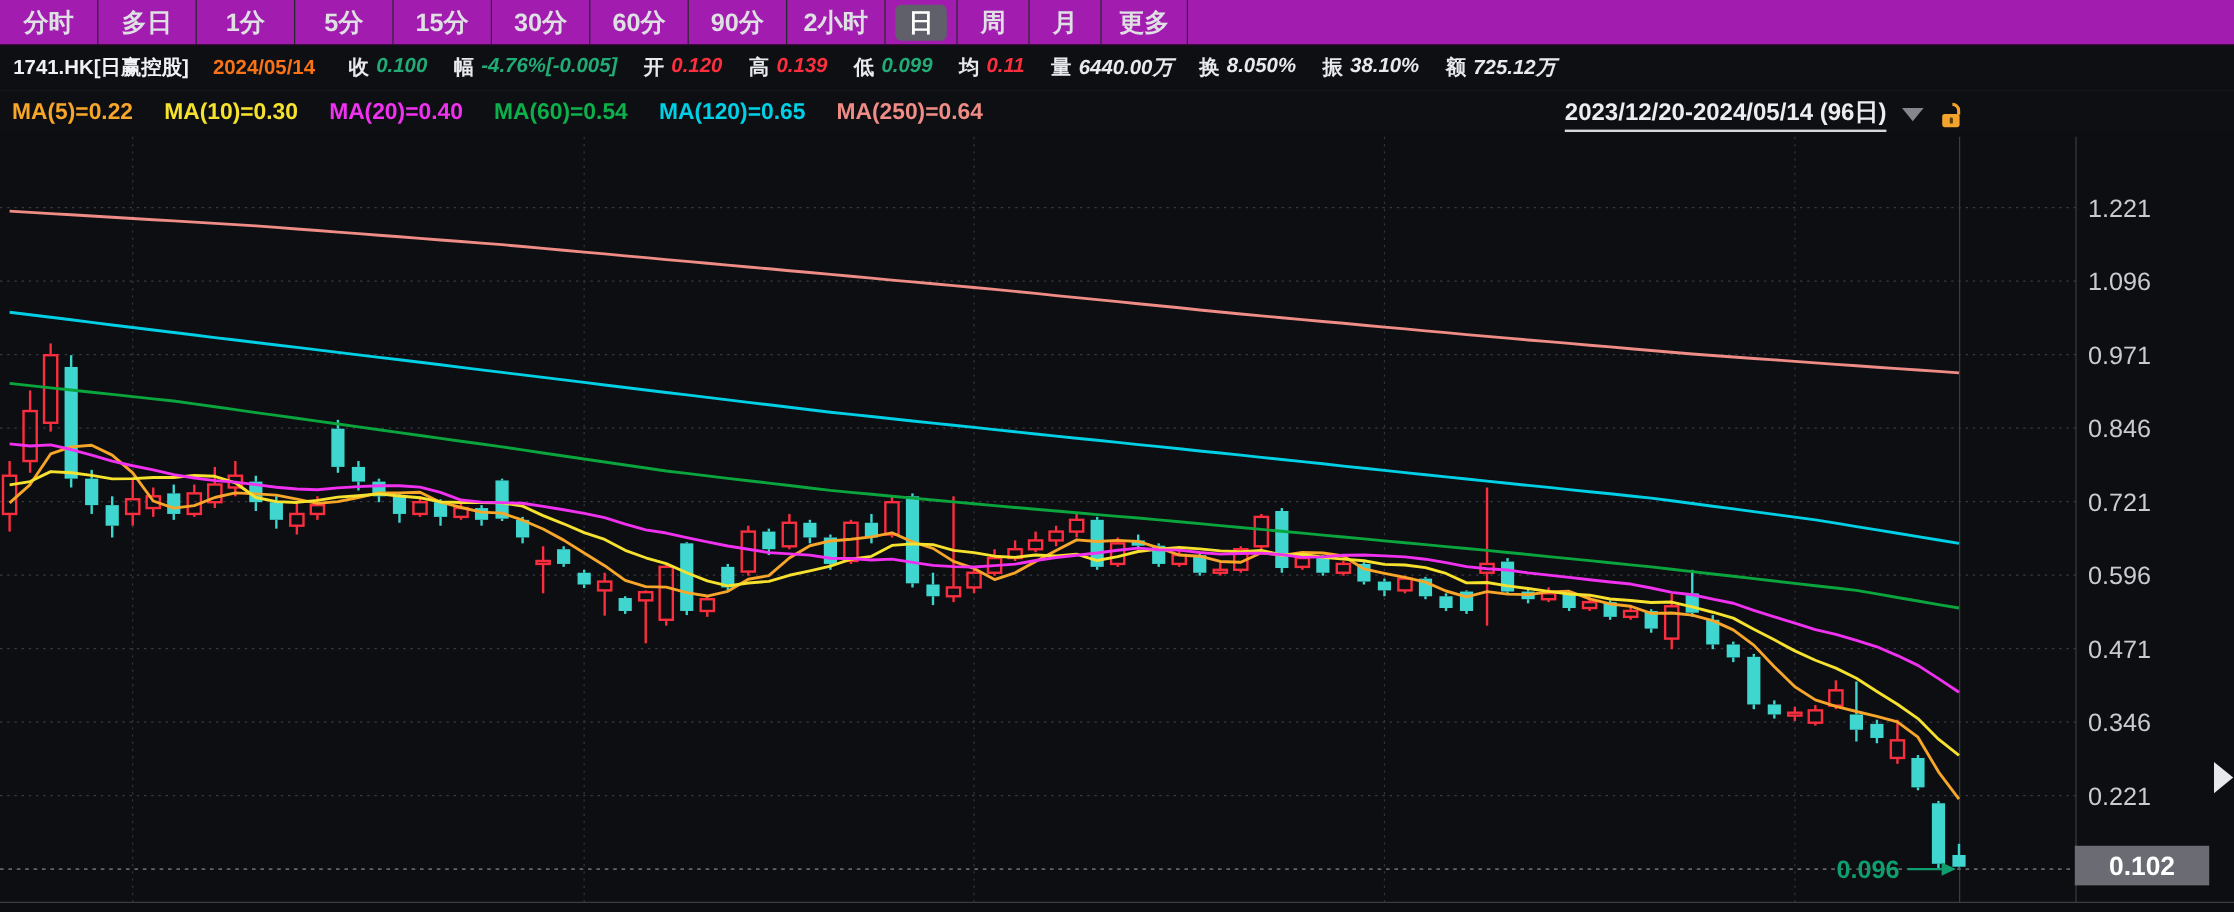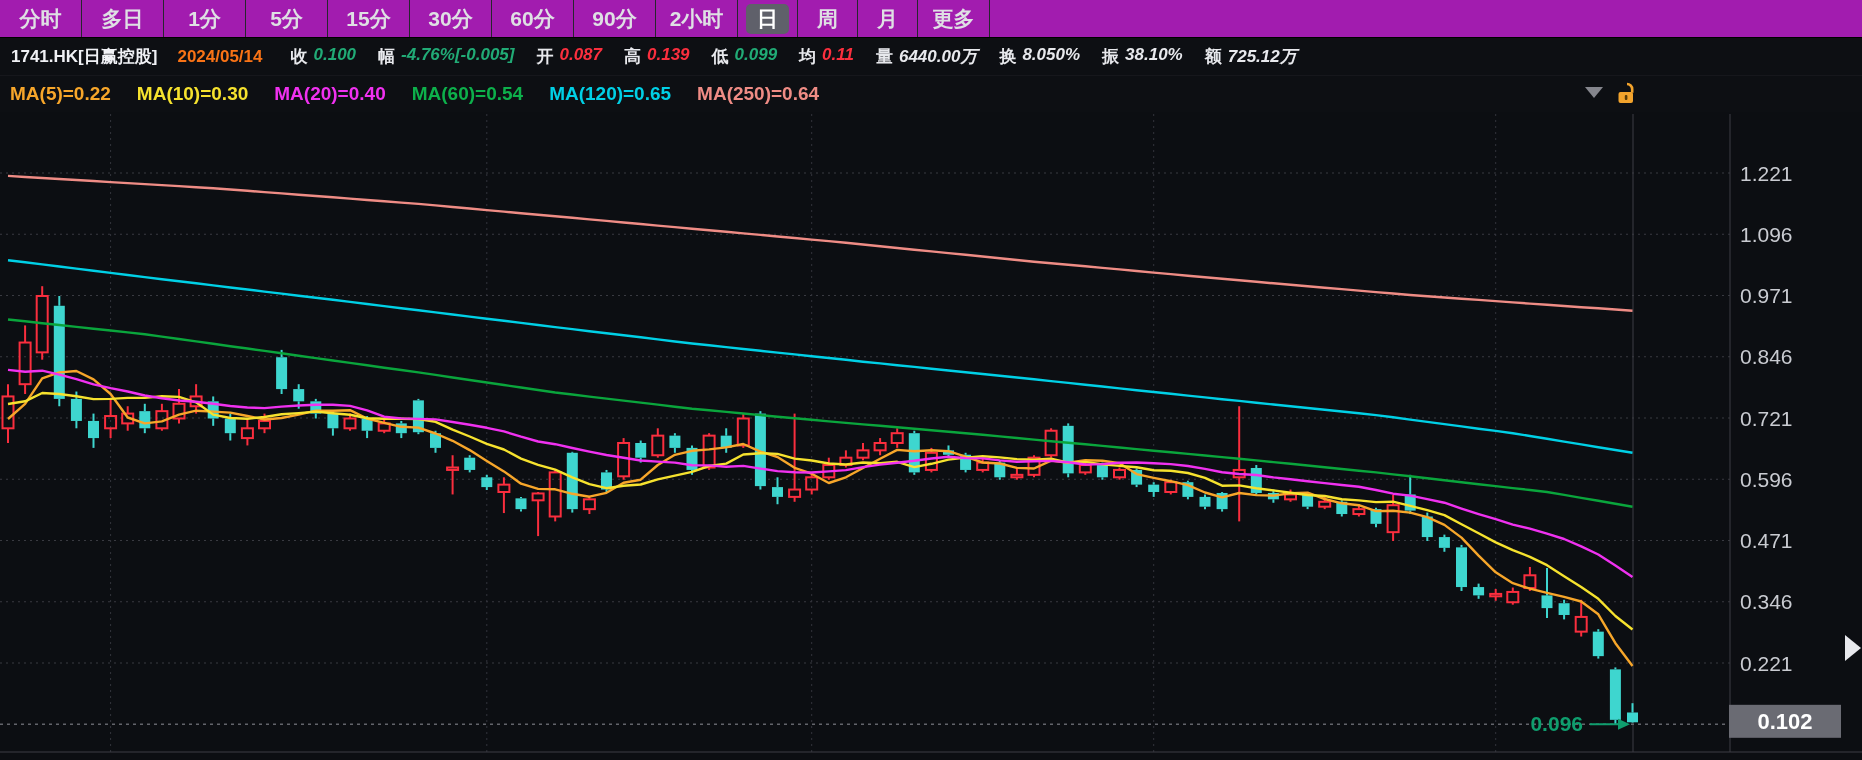--- a/index.html
+++ b/index.html
@@ -94,21 +94,21 @@
 
 <div class="infobar">
   <span class="sym">1741.HK[日赢控股]</span>
   <span class="qdate">2024/05/14</span>
   <span id="quote-fields" style="display:flex">
       <span class="if-label">收</span>
       <span class="if-value v-green">0.100</span>
       <span class="if-label">幅</span>
       <span class="if-value v-green">-4.76%[-0.005]</span>
       <span class="if-label">开</span>
-      <span class="if-value v-red">0.087</span>
+      <span class="if-value v-red">0.120</span>
       <span class="if-label">高</span>
       <span class="if-value v-red">0.139</span>
       <span class="if-label">低</span>
       <span class="if-value v-green">0.099</span>
       <span class="if-label">均</span>
       <span class="if-value v-red">0.11</span>
       <span class="if-label">量</span>
       <span class="if-value v-white">6440.00万</span>
       <span class="if-label">换</span>
       <span class="if-value v-white">8.050%</span>
@@ -122,20 +122,21 @@
 <div class="mabar">
   <span id="ma-items" style="display:flex;gap:26px">
       <span style="color: rgb(247, 166, 42);">MA(5)=0.22</span>
       <span style="color: rgb(246, 226, 46);">MA(10)=0.30</span>
       <span style="color: rgb(240, 49, 240);">MA(20)=0.40</span>
       <span style="color: rgb(13, 176, 75);">MA(60)=0.54</span>
       <span style="color: rgb(0, 208, 230);">MA(120)=0.65</span>
       <span style="color: rgb(239, 140, 133);">MA(250)=0.64</span>
     </span>
   <span class="range-group">
+    <span class="range-text">2023/12/20-2024/05/14 (96日)</span>
     <span class="caret-down"></span>
     <svg width="21" height="25" viewBox="0 0 21 25" style="cursor:pointer">
       <path d="M11 4 a5.2 5.2 0 0 1 5.2 5.2 v3.5" stroke="#f2a32c" stroke-width="2.6" fill="none"></path>
       <rect x="2.5" y="12" width="14.5" height="11" rx="2" fill="#f2a32c"></rect>
       <rect x="8.8" y="15" width="2.6" height="5" rx="1" fill="#5a3c08"></rect>
     </svg>
   </span>
 </div>
 
 <div class="chart-wrap">

